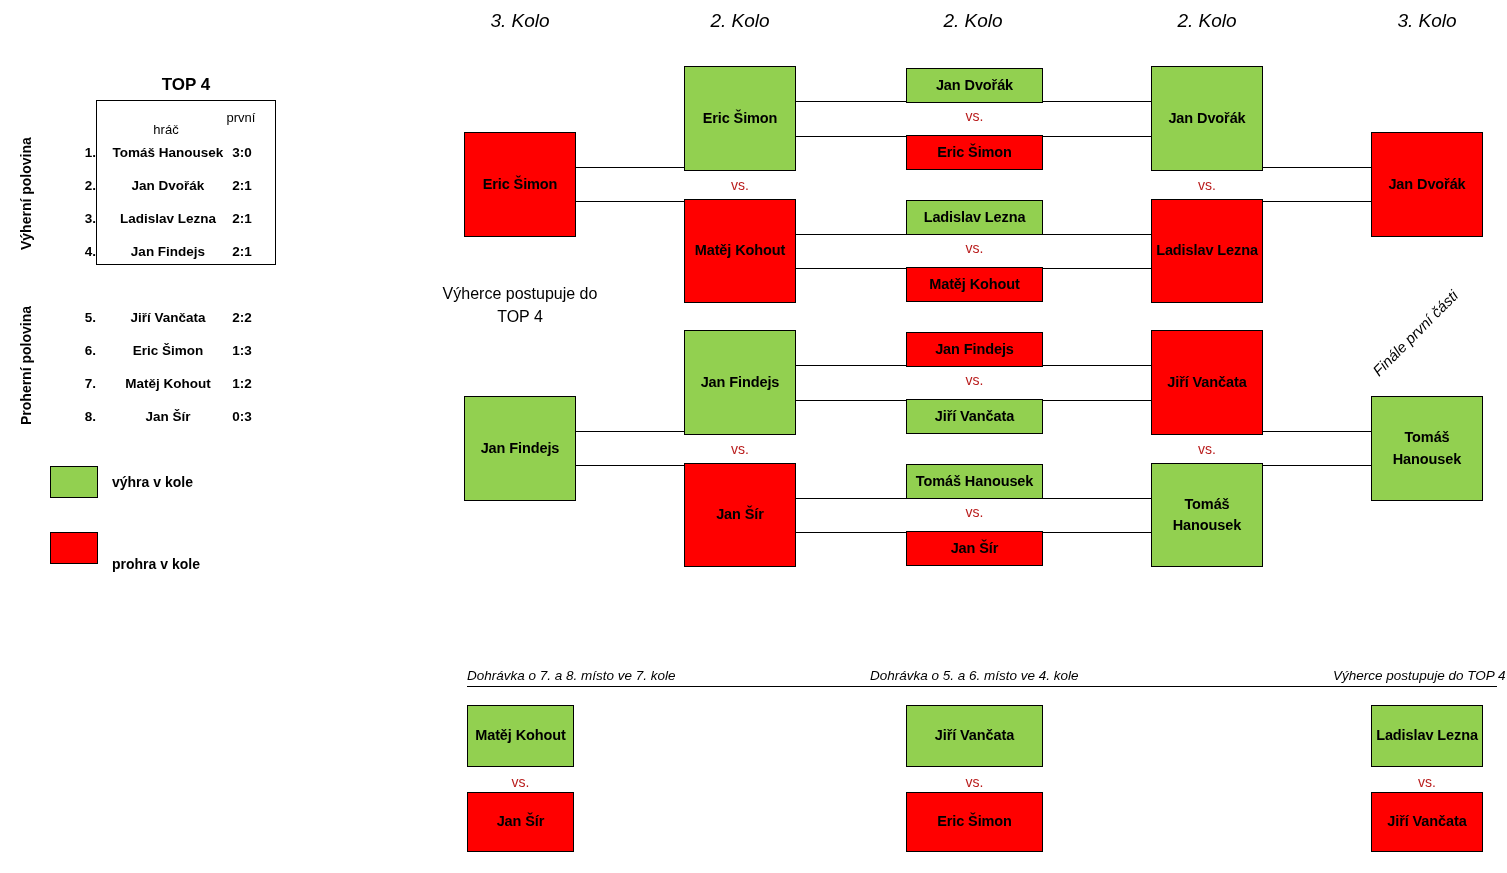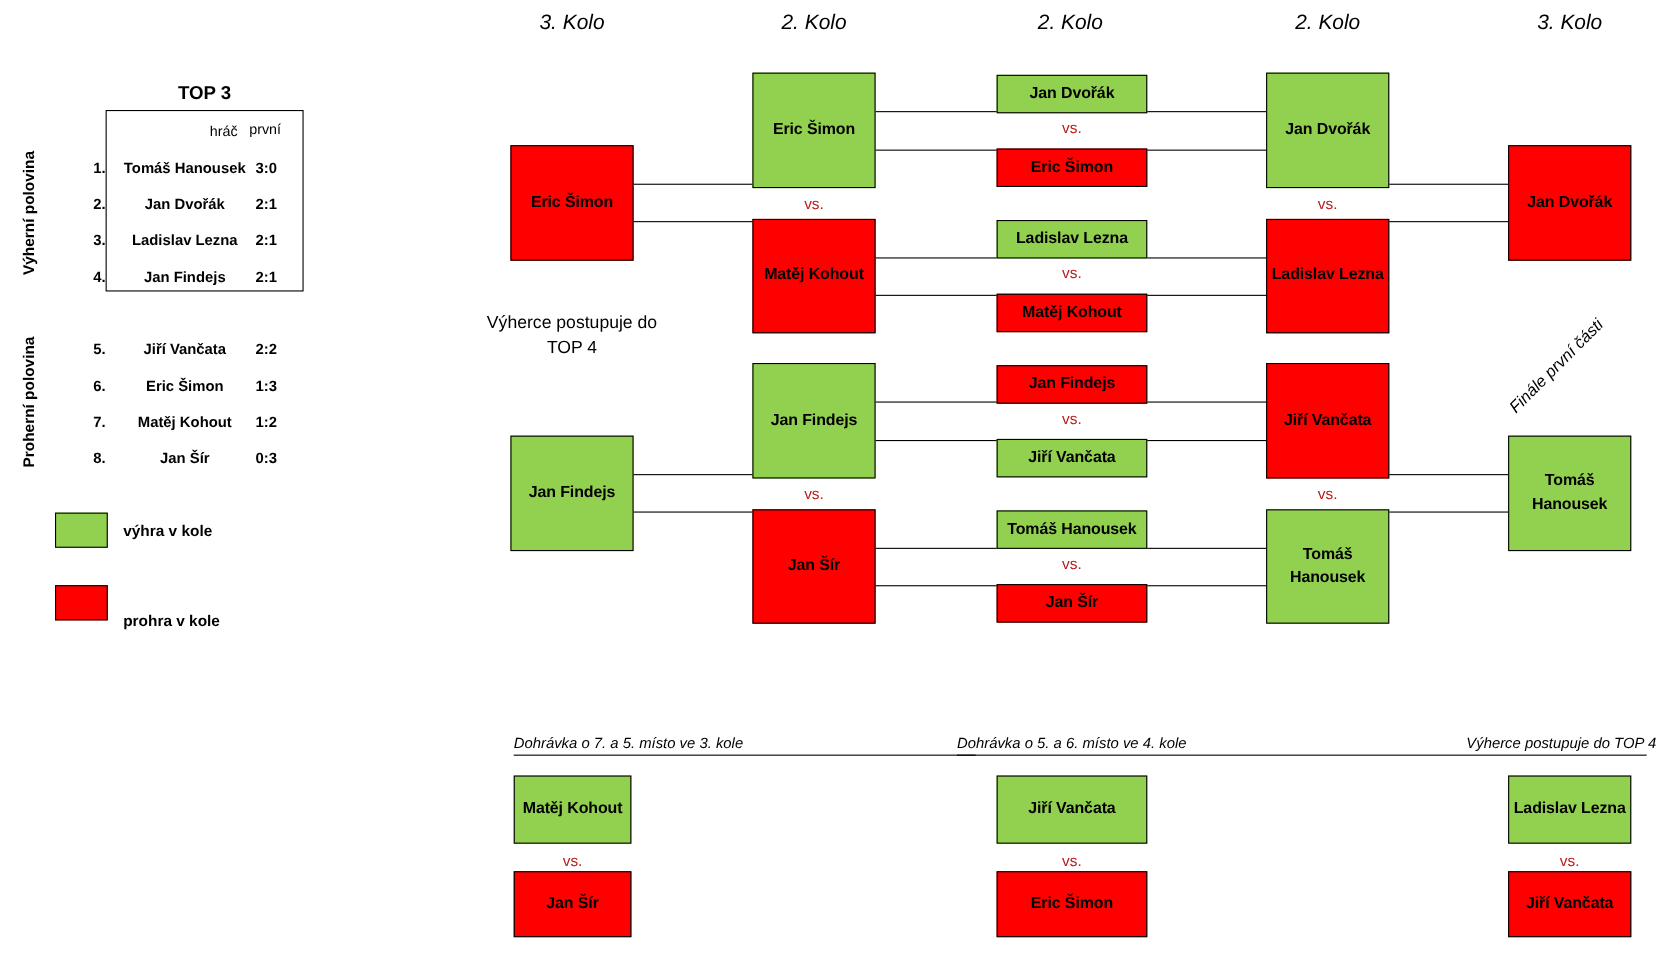--- a/index.html
+++ b/index.html
@@ -156,25 +156,25 @@
 <body>
 
 <div class="stage">
 
   <div class="round-hdr abs" style="left:440px;top:10px;width:160px;">3. Kolo</div>
   <div class="round-hdr abs" style="left:660px;top:10px;width:160px;">2. Kolo</div>
   <div class="round-hdr abs" style="left:893px;top:10px;width:160px;">2. Kolo</div>
   <div class="round-hdr abs" style="left:1127px;top:10px;width:160px;">2. Kolo</div>
   <div class="round-hdr abs" style="left:1347px;top:10px;width:160px;">3. Kolo</div>
 
-  <div class="top4-title" style="left:96px;top:75px;">TOP 3</div>
+  <div class="top4-title" style="left:96px;top:75px;">TOP 4</div>
 
   <div class="top4-box" style="left:96px;top:100px;width:180px;height:165px;"></div>
 
-  <div class="tbl-hdr" style="left:116px;top:112px;width:100px;text-align:right;">hráč</div>
+  <div class="tbl-hdr" style="left:116px;top:122px;width:100px;">hráč</div>
   <div class="tbl-hdr" style="left:216px;top:110px;width:50px;">první</div>
 
   <div class="rank" style="left:74px;top:145px;">1.</div>
   <div class="pname" style="left:98px;top:145px;">Tomáš Hanousek</div>
   <div class="pscore" style="left:222px;top:145px;">3:0</div>
 
   <div class="rank" style="left:74px;top:178px;">2.</div>
   <div class="pname" style="left:98px;top:178px;">Jan Dvořák</div>
   <div class="pscore" style="left:222px;top:178px;">2:1</div>
 
@@ -280,21 +280,21 @@
   <div class="ln lnh" style="left:576px;top:465px;width:108px;"></div>
 
   <div class="ln lnh" style="left:1043px;top:365px;width:108px;"></div>
   <div class="ln lnh" style="left:1043px;top:400px;width:108px;"></div>
   <div class="ln lnh" style="left:1043px;top:498px;width:108px;"></div>
   <div class="ln lnh" style="left:1043px;top:532px;width:108px;"></div>
 
   <div class="ln lnh" style="left:1263px;top:431px;width:108px;"></div>
   <div class="ln lnh" style="left:1263px;top:465px;width:108px;"></div>
 
-  <div class="captxt" style="left:467px;top:668px;">Dohrávka o 7. a 5. místo ve 3. kole</div>
+  <div class="captxt" style="left:467px;top:668px;">Dohrávka o 7. a 8. místo ve 7. kole</div>
   <div class="capline" style="left:467px;top:686px;width:420px;"></div>
   <div class="bx win" style="left:467px;top:705px;width:107px;height:62px;">Matěj Kohout</div>
   <div class="vs" style="left:467px;top:774px;width:107px;">vs.</div>
   <div class="bx lose" style="left:467px;top:792px;width:107px;height:60px;">Jan Šír</div>
 
   <div class="captxt" style="left:870px;top:668px;">Dohrávka o 5. a 6. místo ve 4. kole</div>
   <div class="capline" style="left:870px;top:686px;width:420px;"></div>
   <div class="bx win" style="left:906px;top:705px;width:137px;height:62px;">Jiří Vančata</div>
   <div class="vs" style="left:906px;top:774px;width:137px;">vs.</div>
   <div class="bx lose" style="left:906px;top:792px;width:137px;height:60px;">Eric Šimon</div>

